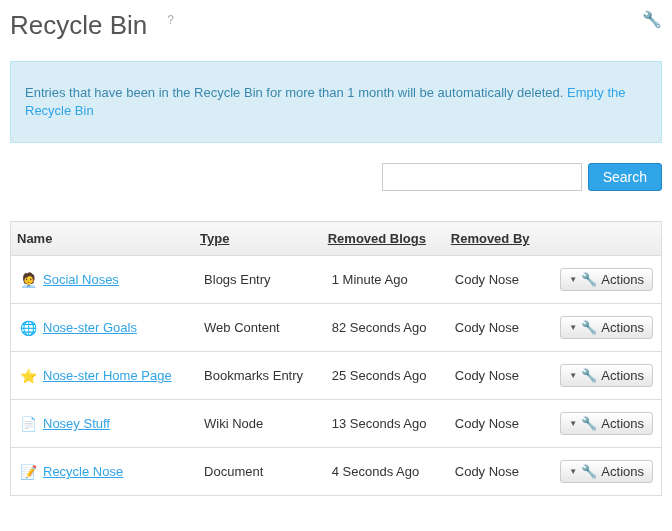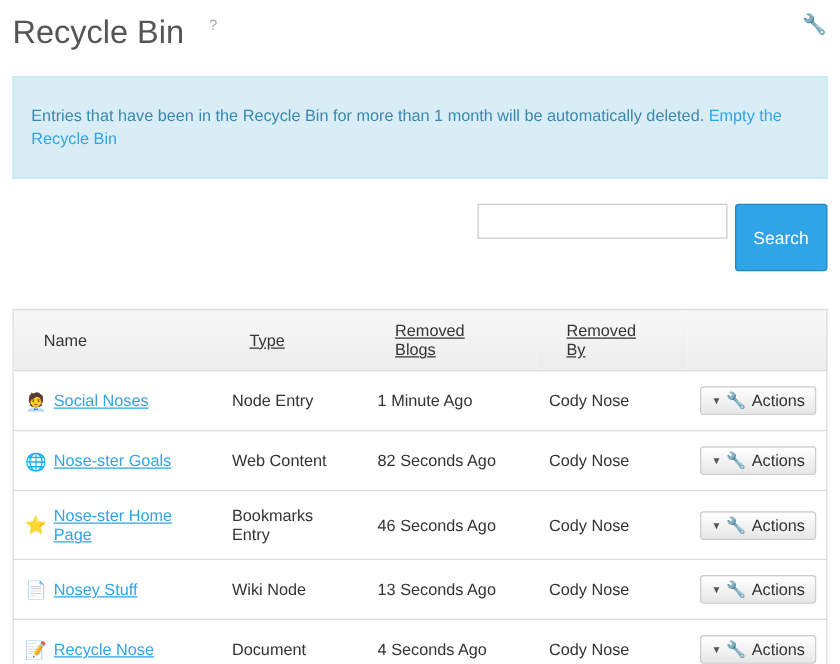--- a/index.html
+++ b/index.html
@@ -57,36 +57,36 @@
     width: 200px;
     height: 28px;
     border: 1px solid #ccc;
     padding: 2px 6px;
     font-size: 13px;
   }
   .btn-search {
     background: #2fa4e7;
     border: 1px solid #1f85c4;
     color: #fff;
-    padding: 18px 14px;
+    padding: 5px 14px;
     font-size: 14px;
     cursor: pointer;
     border-radius: 3px;
   }
   table {
     width: 100%;
     border-collapse: collapse;
     border: 1px solid #ddd;
     border-bottom: none;
   }
   th {
     background: linear-gradient(#f8f8f8, #ececec);
     text-align: left;
-    padding: 9px 24px;
-    font-weight: normal;
+    padding: 9px 6px;
+    font-weight: bold;
     color: #333;
     border-bottom: 1px solid #ddd;
   }
   th.sortable { text-decoration: underline; cursor: pointer; }
   td {
     padding: 12px 10px;
     border-bottom: 1px solid #ddd;
     vertical-align: middle;
   }
   td a.name-link {
@@ -157,21 +157,21 @@
     </tr>
   </thead>
   <tbody id="tbody">
       <tr>
         <td>
           <div class="cell-name">
             <span class="icon">🧑‍💼</span>
             <a href="#" class="name-link">Social Noses</a>
           </div>
         </td>
-        <td>Node Entry</td>
+        <td>Blogs Entry</td>
         <td>1 Minute Ago</td>
         <td>Cody Nose</td>
         <td class="actions"><button class="btn-actions">
             <span class="caret">▼</span> 
             <span class="wrench">🔧</span> 
             <span>Actions</span>
           </button></td>
       </tr>
       <tr>
         <td>
@@ -190,21 +190,21 @@
           </button></td>
       </tr>
       <tr>
         <td>
           <div class="cell-name">
             <span class="icon">⭐</span>
             <a href="#" class="name-link">Nose-ster Home Page</a>
           </div>
         </td>
         <td>Bookmarks Entry</td>
-        <td>46 Seconds Ago</td>
+        <td>25 Seconds Ago</td>
         <td>Cody Nose</td>
         <td class="actions"><button class="btn-actions">
             <span class="caret">▼</span> 
             <span class="wrench">🔧</span> 
             <span>Actions</span>
           </button></td>
       </tr>
       <tr>
         <td>
           <div class="cell-name">

